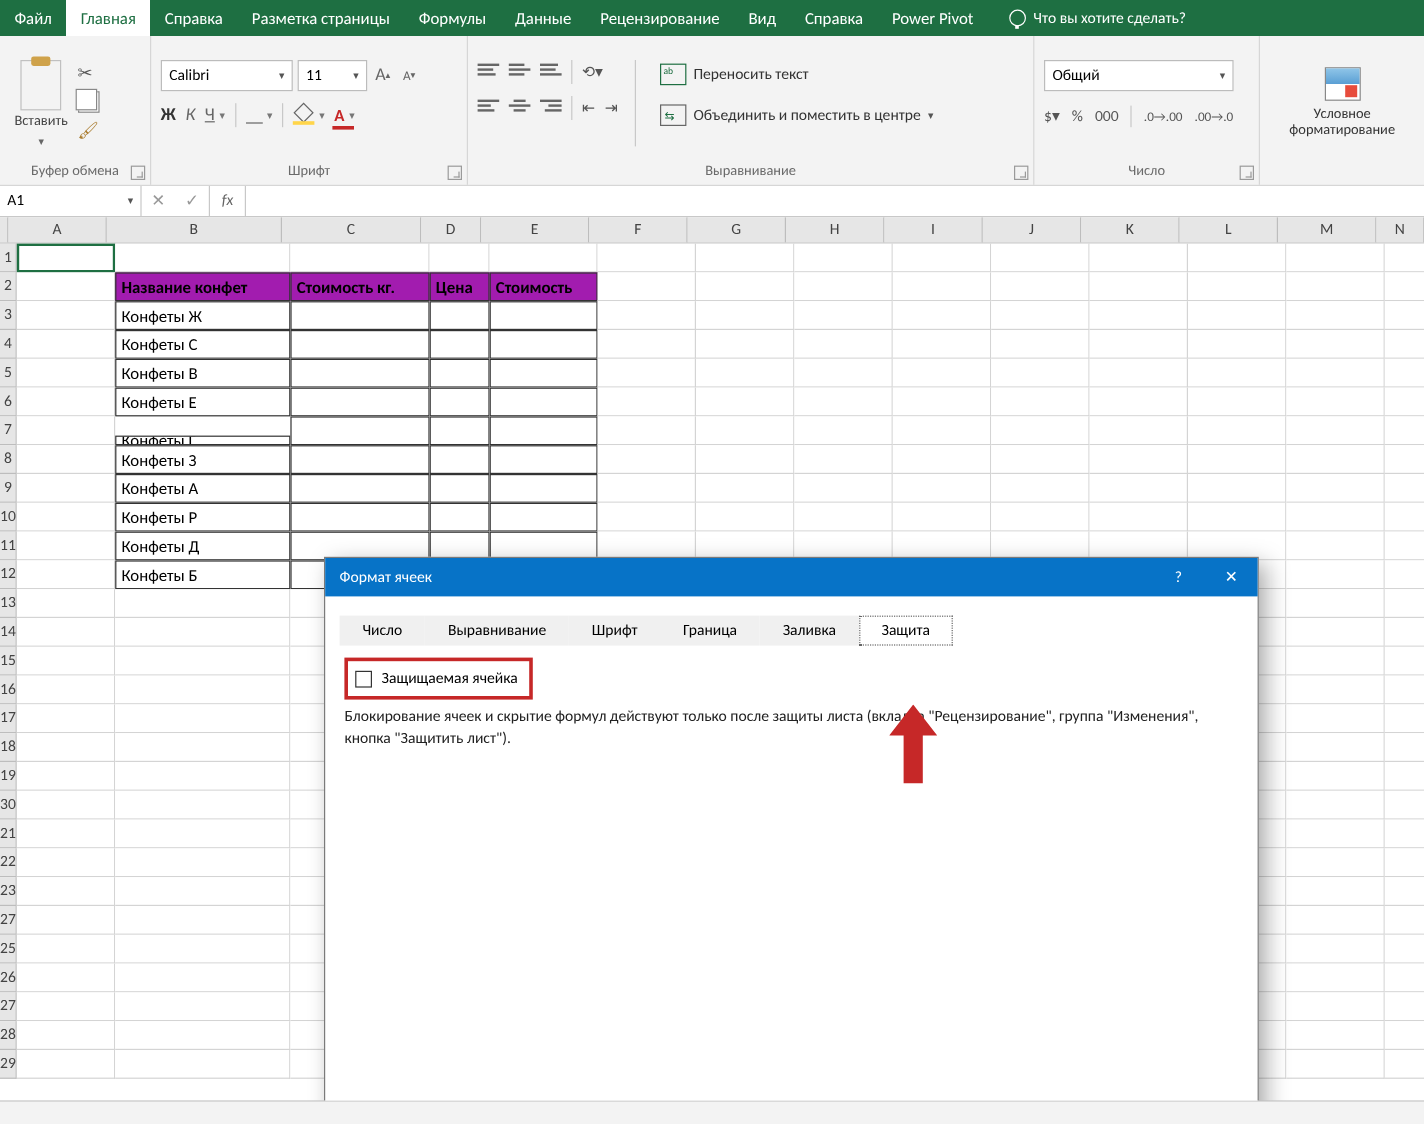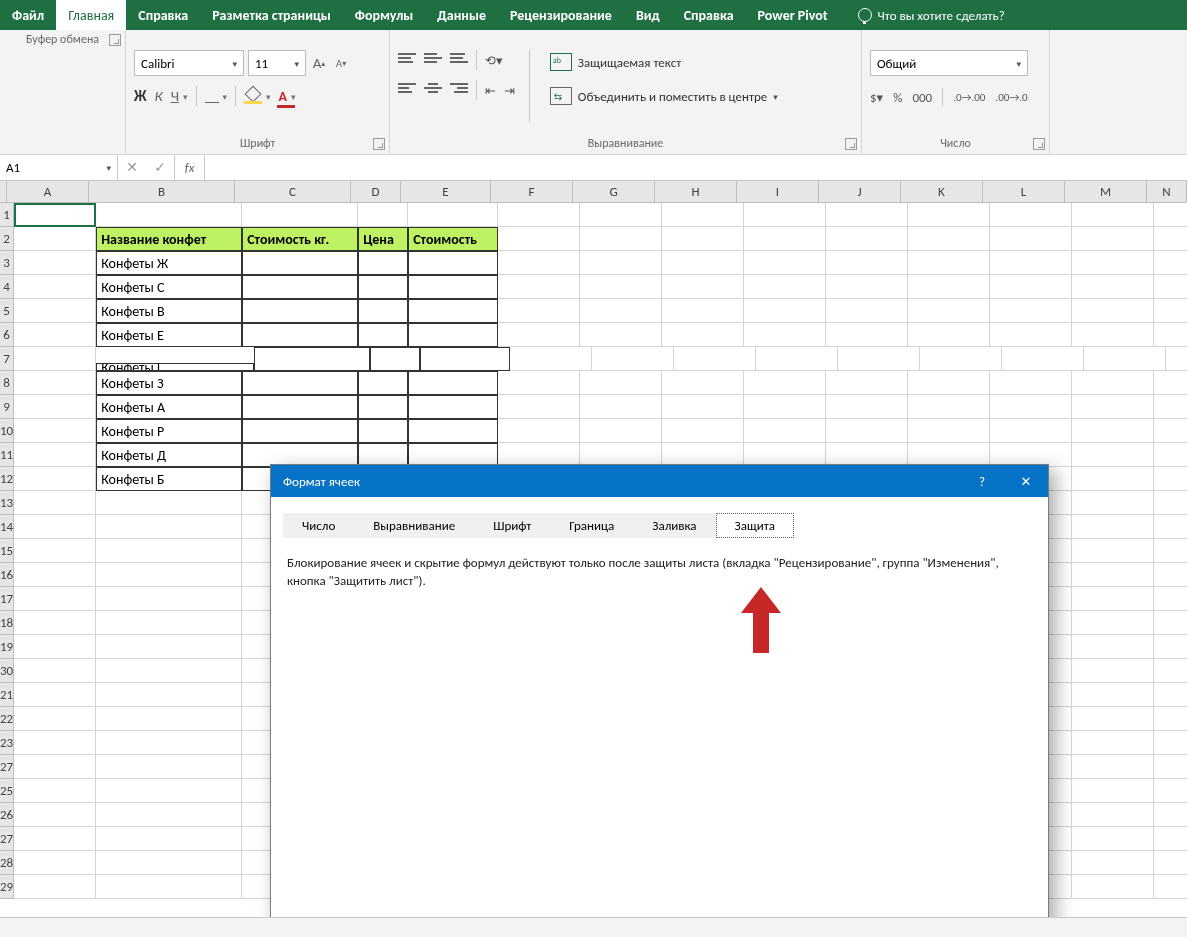--- a/index.html
+++ b/index.html
@@ -1,20 +1,20 @@
 <!DOCTYPE html>
 <html><head>
 <meta charset="utf-8">
 <style>
 * { box-sizing: border-box; margin: 0; padding: 0; font-family: "Segoe UI", Calibri, Arial, sans-serif; }
 body { width: 1187px; height: 937px; background: #fff; font-size: 13px; overflow: hidden; position: relative; }
 
 
 .tabs { display: flex; background: #1e6f42; color: #fff; height: 30px; align-items: stretch; }
-.tab { padding: 0 12px; display: flex; align-items: center; font-size: 14px; cursor: pointer; font-weight: bold; }
+.tab { padding: 0 12px; display: flex; align-items: center; font-size: 14px; cursor: pointer; }
 .tab.active { background: #fff; color: #1e6f42; font-weight: 400; }
 .tell-me { margin-left: 18px; display: flex; align-items: center; gap: 6px; color: #fff; }
 .bulb { width: 14px; height: 14px; border-radius: 50%; border: 1.5px solid #fff; position: relative; }
 .bulb::after { content:""; position:absolute; bottom:-3px; left:4px; width:3px; height:3px; background:#fff; }
 
 
 .ribbon { height: 125px; background: #f3f3f3; border-bottom: 1px solid #d6d6d6; display: flex; }
 .group { border-right: 1px solid #d6d6d6; display:flex; flex-direction:column; justify-content:space-between; }
 .group-body { flex:1; display:flex; align-items:flex-start; padding:20px 8px 2px 8px; }
 .group-label { text-align:center; font-size:12px; color:#6a6a6a; padding:2px 0 4px 0; position:relative; }
@@ -83,21 +83,21 @@
 .corner, .col-h { border-right:1px solid #bdbdbd; display:flex; align-items:center; justify-content:center; font-size:13px; color:#444; background:#e6e6e6; }
 .corner { width:28px; }
 .col-h { flex:none; }
 .rows { display:flex; }
 .row-headers { display:flex; flex-direction:column; width:28px; }
 .row-h { height:24px; border-bottom:1px solid #bdbdbd; border-right:1px solid #bdbdbd; display:flex; align-items:center; justify-content:center; font-size:13px; color:#444; background:#e6e6e6; }
 .cells { position:relative; }
 .row-cells { display:flex; height:24px; }
 .cell { border-right:1px solid #d4d4d4; border-bottom:1px solid #d4d4d4; display:flex; align-items:center; padding:0 4px; font-size:14px; background:#fff; overflow:hidden; white-space:nowrap; }
 .cell.active { outline:2px solid #1e6f42; outline-offset:-2px; }
-.cell.header-cell { font-weight:bold; border:1.5px solid #333; background:#bef264; }
+.cell.header-cell { font-weight:bold; border:1.5px solid #333; background:#a21caf; }
 .cell.data-cell { border:1.5px solid #333; }
 
 
 .dialog-overlay { position:absolute; left:270px; top:283px; width:779px; height:634px; background:#fff; border:1px solid #7a7a7a; box-shadow:6px 6px 18px rgba(0,0,0,0.35); }
 .dlg-title { height:32px; background:#0773c7; color:#fff; display:flex; align-items:center; justify-content:space-between; padding:0 0 0 12px; font-size:13px; }
 .dlg-title-right { display:flex; }
 .dlg-tbtn { width:44px; height:32px; display:flex; align-items:center; justify-content:center; color:#fff; cursor:pointer; }
 .dlg-tabs { display:flex; padding:16px 12px 0 12px; gap:0; }
 .dlg-tab { padding:4px 18px; border:1px solid transparent; background:#f0f0f0; font-size:13px; cursor:pointer; margin-right:0; }
 .dlg-tab.active { background:#fff; border:1px dotted #666; position:relative; z-index:2;}
@@ -128,20 +128,32 @@
   <div class="tab">Power Pivot</div>
   <div class="tell-me">
     <span class="bulb"></span>
     <span>Что вы хотите сделать?</span>
   </div>
 </div>
 
 <div class="ribbon">
 
   <div class="group" style="width:126px">
+    <div class="group-body">
+      <div class="btn-stack">
+        <div class="paste-icon"></div>
+        <span style="font-size:12px;color:#444">Вставить</span>
+        <span class="paste-caret"></span>
+      </div>
+      <div class="small-col">
+        <div class="scissors"></div>
+        <div class="copy"></div>
+        <div class="brush"></div>
+      </div>
+    </div>
     <div class="group-label">
       <span>Буфер обмена</span>
       <span class="launcher"></span>
     </div>
   </div>
 
   <div class="group" style="width:264px">
     <div class="group-body" style="flex-direction:column;align-items:flex-start;gap:0">
       <div class="font-row">
         <div class="combo font">
@@ -222,21 +234,21 @@
             </div>
           <span style="width:1px;height:20px;background:#c8c8c8"></span>
           <span style="color:#555">⇤</span>
           <span style="color:#555">⇥</span>
         </div>
       </div>
       <span style="width:1px;height:72px;background:#c8c8c8"></span>
       <div style="display:flex;flex-direction:column;gap:10px">
         <div class="wrap-btn">
           <span class="wrap-ic"></span>
-          <span>Защищаемая текст</span>
+          <span>Переносить текст</span>
         </div>
         <div class="wrap-btn">
           <span class="merge-ic"></span>
           <span>Объединить и поместить в центре</span>
           <span class="caret">▾</span>
         </div>
       </div>
     </div>
     <div class="group-label">
       <span>Выравнивание</span>
@@ -259,20 +271,27 @@
         <span style="font-size:11px">.00→.0</span>
       </div>
     </div>
     <div class="group-label">
       <span>Число</span>
       <span class="launcher"></span>
     </div>
   </div>
 
   <div class="group" style="flex:1;border-right:none">
+    <div class="group-body" style="justify-content:center">
+      <div class="cf-btn">
+        <div class="cf-ic"></div>
+        <span style="font-size:12px;margin-top:4px">Условное</span>
+        <span style="font-size:12px">форматирование</span>
+      </div>
+    </div>
     <div class="group-label">&nbsp;</div>
   </div>
 </div>
 
 <div class="formula-bar">
   <div class="name-box">
     <span>A1</span>
     <span class="caret">▾</span>
   </div>
   <div class="fb-btns">
@@ -425,21 +444,21 @@
           <div class="cell" style="width: 82px;"></div>
           <div class="cell" style="width: 82px;"></div>
           <div class="cell" style="width: 82px;"></div>
           <div class="cell" style="width: 82px;"></div>
           <div class="cell" style="width: 82px;"></div>
           <div class="cell" style="width: 82px;"></div>
           <div class="cell" style="width: 40px;"></div>
         </div>
         <div class="row-cells">
           <div class="cell" style="width: 82px;"></div>
-          <div class="cell data-cell" style="width: 158px; margin-top: 16px;">Конфеты Г</div>
+          <div class="cell data-cell" style="width: 146px; margin-top: 16px;">Конфеты Г</div>
           <div class="cell data-cell" style="width: 116px;"></div>
           <div class="cell data-cell" style="width: 50px;"></div>
           <div class="cell data-cell" style="width: 90px;"></div>
           <div class="cell" style="width: 82px;"></div>
           <div class="cell" style="width: 82px;"></div>
           <div class="cell" style="width: 82px;"></div>
           <div class="cell" style="width: 82px;"></div>
           <div class="cell" style="width: 82px;"></div>
           <div class="cell" style="width: 82px;"></div>
           <div class="cell" style="width: 82px;"></div>
@@ -811,20 +830,26 @@
     </div>
     <div class="dlg-tabs" id="dlg-tabs">
         <div class="dlg-tab">Число</div>
         <div class="dlg-tab">Выравнивание</div>
         <div class="dlg-tab">Шрифт</div>
         <div class="dlg-tab">Граница</div>
         <div class="dlg-tab">Заливка</div>
         <div class="dlg-tab active">Защита</div>
       </div>
     <div class="dlg-body">
+      <div class="red-box">
+        <div class="chk-row">
+          <span class="chk"></span>
+          <span>Защищаемая ячейка</span>
+        </div>
+      </div>
       <div class="desc">Блокирование ячеек и скрытие формул действуют только после защиты листа (вкладка "Рецензирование", группа "Изменения", кнопка "Защитить лист").</div>
 
       
       <div class="red-arrow">
         <svg width="40" height="66">
             <path d="M20 0 L40 26 L28 26 L28 66 L12 66 L12 26 L0 26 Z" fill="#c62828"></path>
           </svg>
       </div>
     </div>
 

